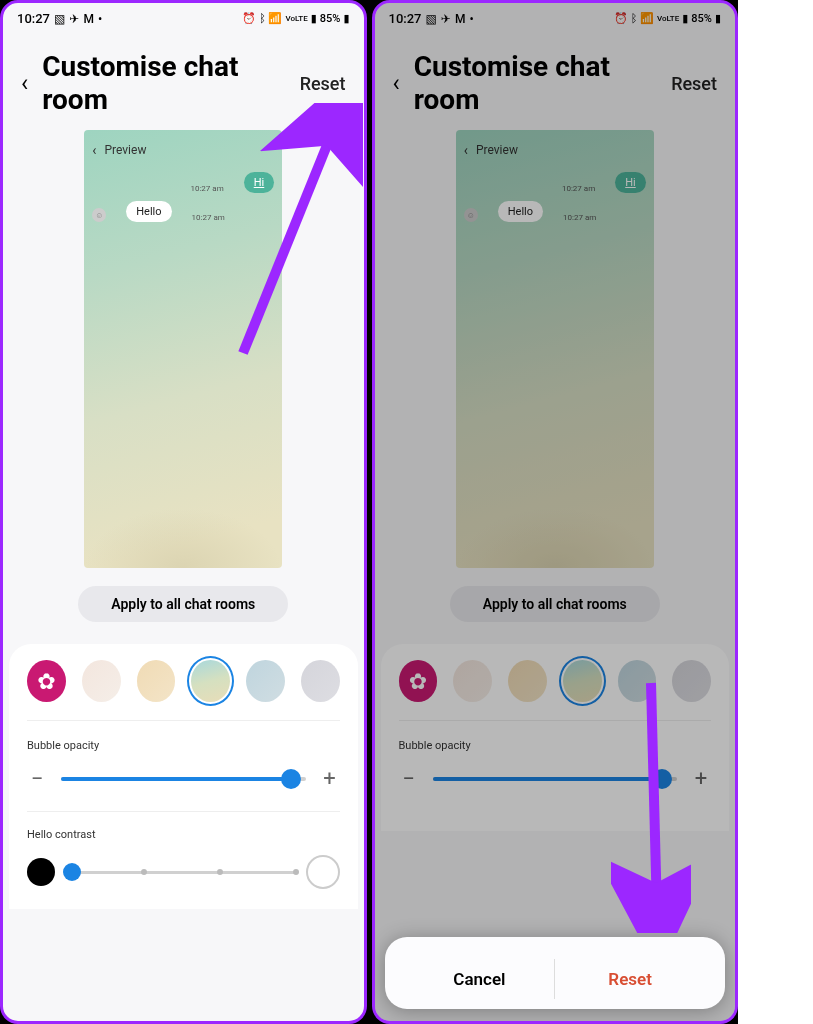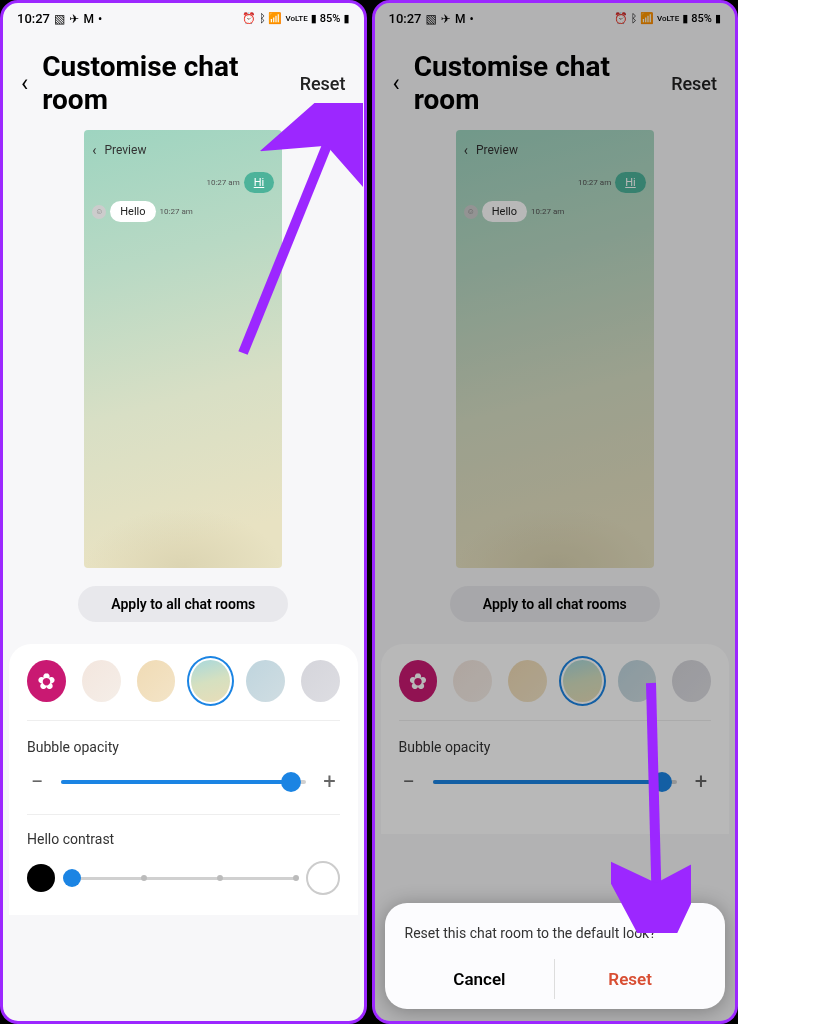--- a/index.html
+++ b/index.html
@@ -14,38 +14,38 @@
 .sb-icon { font-size: 12px; }
 .header { display: flex; align-items: center; padding: 20px 18px 14px; gap: 14px; }
 .back-chevron { font-size: 24px; color: #000; }
 .title { font-size: 28px; font-weight: 700; color: #000; flex: 1; }
 .reset-btn { font-size: 18px; color: #222; font-weight: 500; }
 .preview-wrap { display: flex; justify-content: center; padding: 0 0 10px; }
 .preview { width: 198px; height: 438px; background: linear-gradient(165deg, #9ed4c0 0%, #b8d9c4 30%, #d8dfc5 60%, #e8e2c2 90%); border-radius: 4px; position: relative; padding: 12px 8px; overflow: hidden; }
 .preview::after { content: ""; position: absolute; left:0; right:0; bottom:0; height: 60px; background: radial-gradient(ellipse at bottom, rgba(190,180,140,0.3), transparent 70%); }
 .prev-head { display: flex; align-items: center; gap: 8px; font-size: 12px; color: #333; margin-bottom: 14px; }
 .prev-back { font-size: 14px; }
-.msg-row { display: flex; align-items: center; gap: 4px; margin-bottom: 8px; }
+.msg-row { display: flex; align-items: flex-end; gap: 20px; margin-bottom: 8px; }
 .msg-row.right { justify-content: flex-end; }
 .msg-bubble { background: #fff; border-radius: 12px; padding: 4px 10px; font-size: 11px; color: #222; }
 .msg-bubble.green { background: #4db39a; color: #fff; text-decoration: underline; }
 .msg-time { font-size: 8px; color: #555; }
 .msg-avatar { width: 14px; height: 14px; border-radius: 50%; background: #ccc; display: flex; align-items: center; justify-content: center; font-size: 8px; color: #888; }
 .apply-btn { display: block; margin: 8px auto 22px; background: #e8e8ec; border-radius: 20px; padding: 10px 24px; font-size: 14px; font-weight: 600; color: #000; border: none; width: 210px; text-align: center; }
 .bottom-panel { background: #fff; border-radius: 22px 22px 0 0; margin: 0 6px; padding: 16px 18px 20px; position: relative; z-index: 2; }
 .swatches { display: flex; gap: 16px; align-items: center; margin-bottom: 18px; border-bottom: 1px solid #eee; padding-bottom: 18px; }
 .swatch { width: 42px; height: 42px; border-radius: 50%; position: relative; }
 .swatch.selected::before { content:""; position:absolute; inset:-4px; border:2px solid #1b84e3; border-radius:50%; }
 .swatch.flower { background: #c91972; display:flex; align-items:center; justify-content:center; color:#fff; font-size:22px; }
 .swatch.c1 { background: linear-gradient(135deg,#f3e6de,#f5eee8); }
 .swatch.c2 { background: linear-gradient(135deg,#f0dbb5,#f3e4c7); }
 .swatch.c3 { background: linear-gradient(165deg,#a8d8dc,#d5e0c0,#e8ddb8); }
 .swatch.c4 { background: linear-gradient(135deg,#bfd5de,#d0dde2); }
 .swatch.c5 { background: linear-gradient(135deg,#d5d5db,#dddde2); }
-.section-label { font-size: 14px; color: #333; margin-bottom: 14px; }
+.section-label { font-size: 11px; color: #333; margin-bottom: 14px; }
 .slider-row { display: flex; align-items: center; gap: 14px; margin-bottom: 20px; }
 .pm-btn { font-size: 22px; color: #666; width: 20px; text-align: center; }
 .slider-track { flex:1; height: 4px; background: #d0d0d0; border-radius: 2px; position: relative; }
 .slider-fill { position:absolute; left:0; top:0; bottom:0; background:#1b84e3; border-radius:2px; }
 .slider-thumb { position:absolute; width:20px; height:20px; background:#1b84e3; border-radius:50%; top:-8px; }
 .divider { height:1px; background:#eee; margin: 6px 0 16px; }
 .contrast-row { display:flex; align-items:center; gap:10px; }
 .contrast-dot { width:28px; height:28px; border-radius:50%; }
 .contrast-dot.black { background:#000; }
 .contrast-dot.white { background:#fff; border:2px solid #ccc; width:34px; height:34px; }
@@ -224,20 +224,19 @@
     <svg class="arrow1" style="left:236px; top:670px; z-index:120;" width="80" height="260">
       <defs>
           <marker id="ah2" markerWidth="12" markerHeight="12" refX="6" refY="6" orient="auto">
             <path d="M0,0 L12,6 L0,12 L3,6 Z" fill="#9c27ff"></path>
           </marker>
         </defs>
       <line x1="40" y1="10" x2="46" y2="240" stroke="#9c27ff" stroke-width="10" marker-end="url(#ah2)"></line>
     </svg>
 
     <div class="dialog">
-      <div class="dialog-msg">Reset this chat room to the default look?</div>
       <div class="dialog-btns">
         <div class="dialog-btn cancel">Cancel</div>
         <div class="dialog-btn reset">Reset</div>
       </div>
     </div>
   </div>
 </div>
 
 </body></html>

